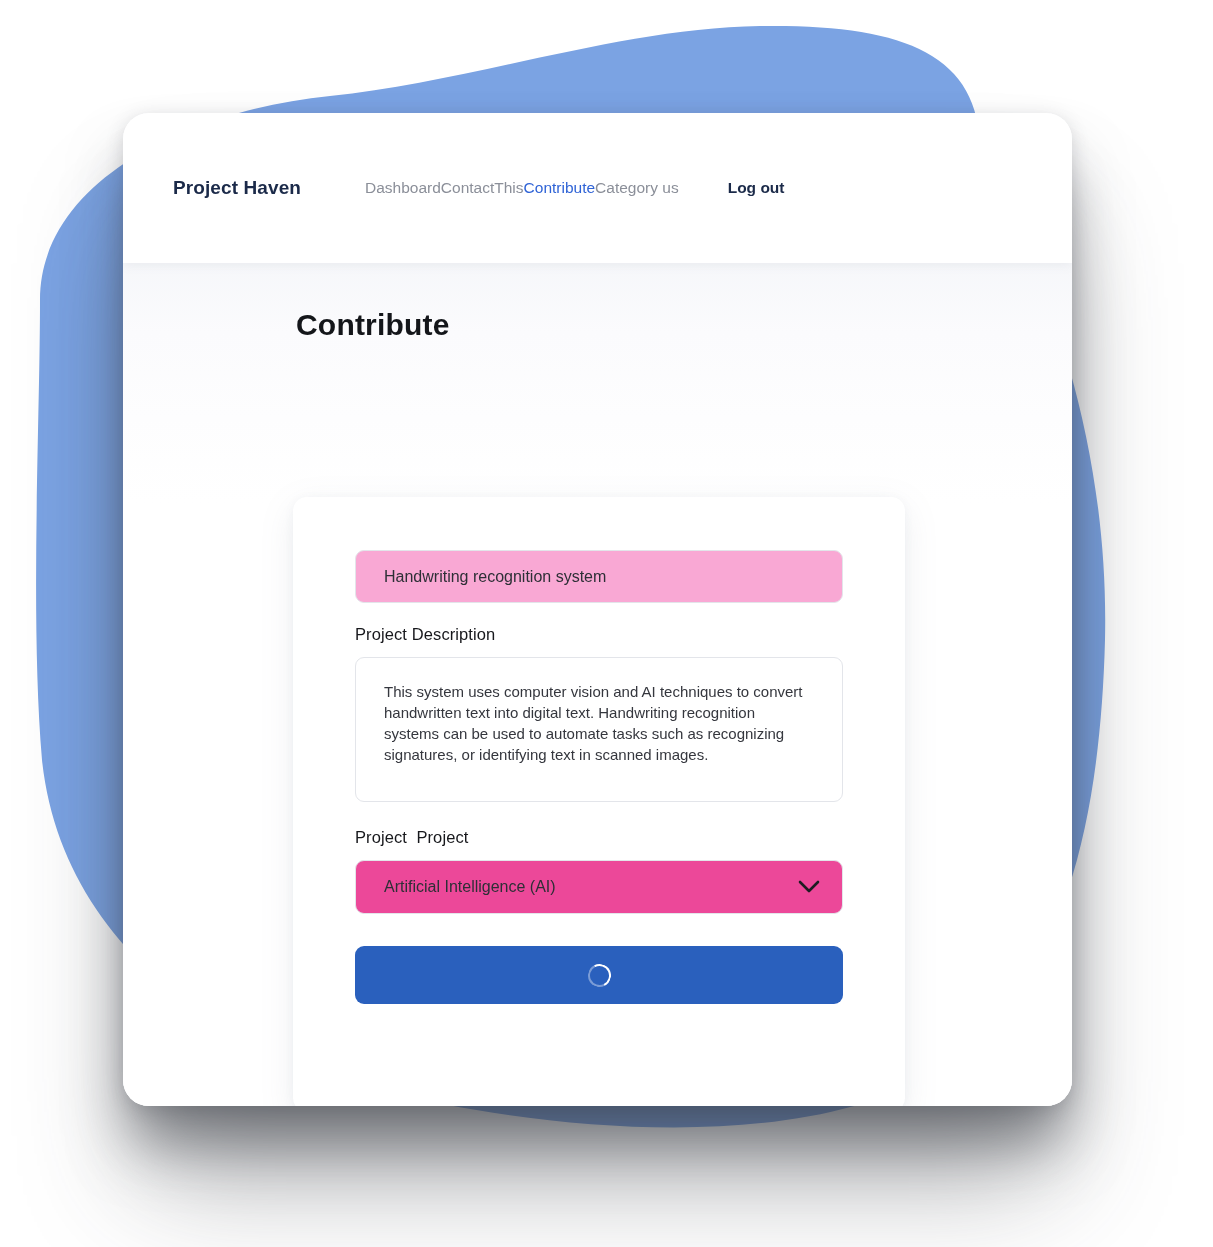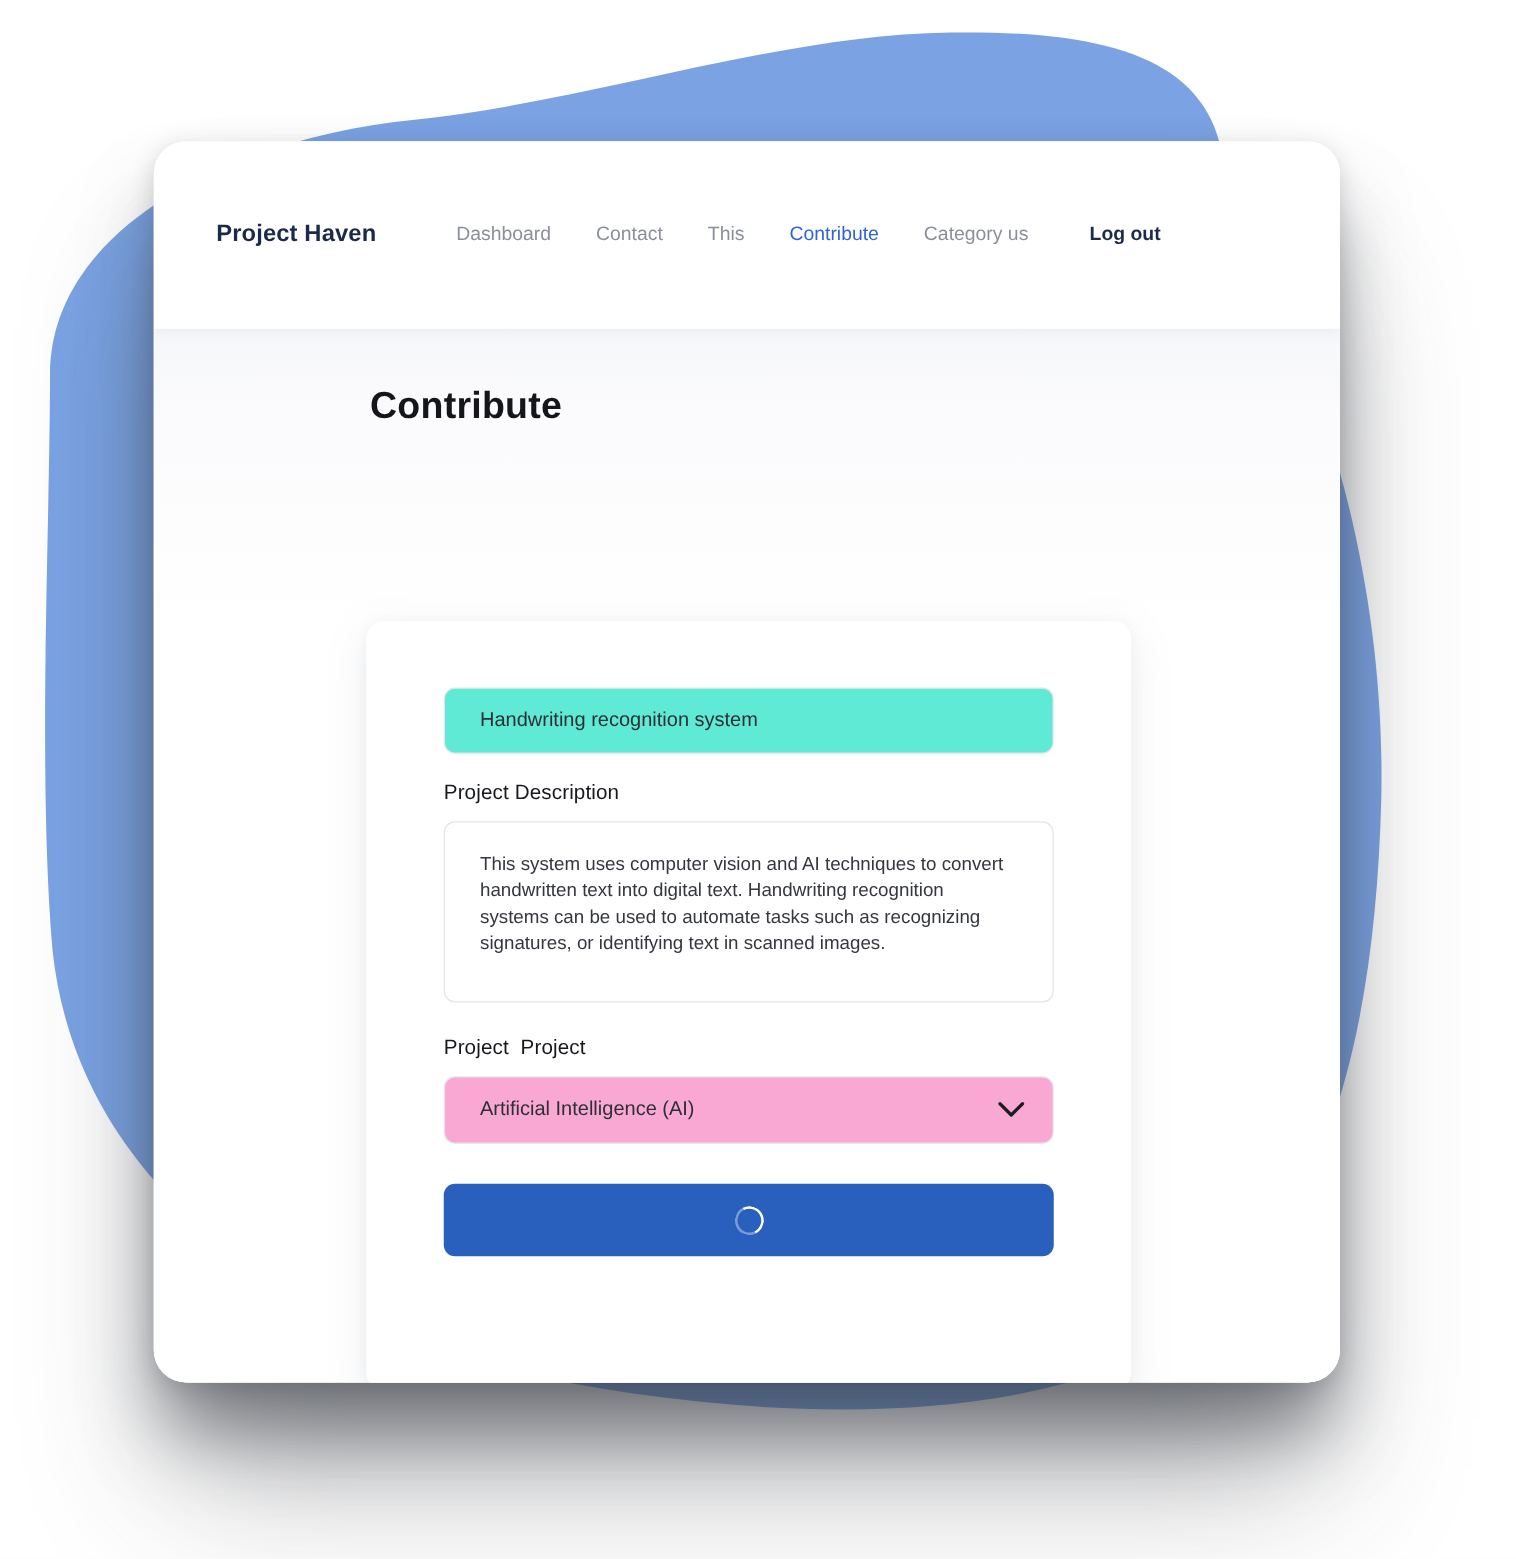--- a/index.html
+++ b/index.html
@@ -69,21 +69,20 @@
     font-size: 19px;
     font-weight: 700;
     color: #1b2a49;
     letter-spacing: 0.1px;
     white-space: nowrap;
   }
   .nav-links {
     display: flex;
     align-items: center;
     margin-left: 64px;
-    gap: 36px;
   }
   .nav-link {
     font-size: 15.5px;
     color: #8b8f99;
     white-space: nowrap;
     cursor: pointer;
     text-decoration: none;
   }
   .nav-link.active { color: #2f63d6; }
   .logout {
@@ -132,21 +131,21 @@
     margin-bottom: 13px;
     letter-spacing: 0.1px;
     white-space: pre;
   }
 
   .text-input {
     width: 100%;
     height: 53px;
     border: 1px solid #e3e5ea;
     border-radius: 9px;
-    background: #5eead4;
+    background: #f9a8d4;
     font-family: "Liberation Sans", sans-serif;
     font-size: 16px;
     color: #2d2f36;
     padding: 0 28px;
     outline: none;
   }
 
   .field-group { margin-bottom: 22px; }
 
   .textarea-box {
@@ -164,21 +163,21 @@
     outline: none;
     overflow: hidden;
   }
 
   .select-wrap { position: relative; width: 100%; }
   .select-box {
     width: 100%;
     height: 54px;
     border: 1px solid #e3e5ea;
     border-radius: 9px;
-    background: #f9a8d4;
+    background: #ec4899;
     display: flex;
     align-items: center;
     padding: 0 22px 0 28px;
     cursor: pointer;
   }
   .select-value {
     flex: 1;
     font-size: 16px;
     color: #2d2f36;
   }

